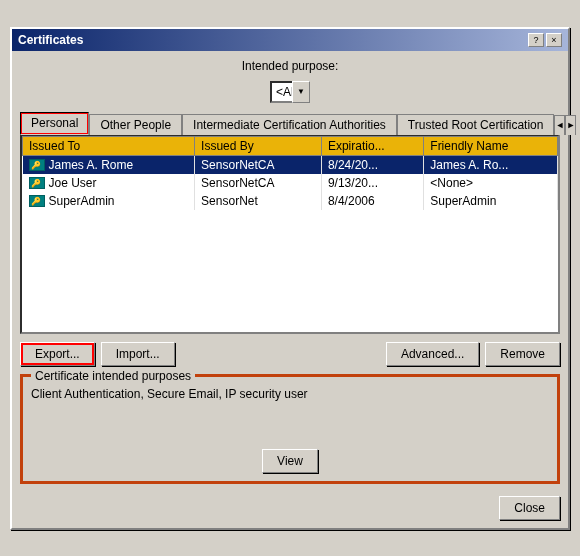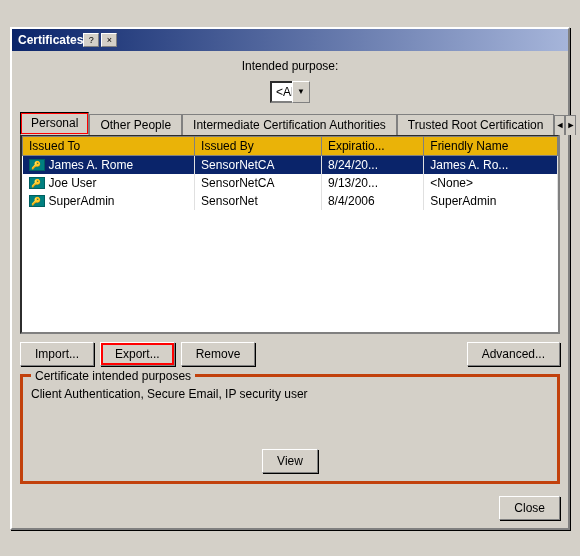--- a/index.html
+++ b/index.html
@@ -20,20 +20,21 @@
       border: 2px solid #ffffff;
       border-right-color: #808080;
       border-bottom-color: #808080;
       box-shadow: 1px 1px 0 #000;
     }
     .title-bar {
       background: linear-gradient(to right, #0a246a, #a6b5da);
       color: white;
       padding: 3px 6px;
       display: flex;
+      justify-content: space-between;
       align-items: center;
       height: 22px;
     }
     .title-bar-text {
       font-weight: bold;
       font-size: 12px;
     }
     .title-bar-buttons {
       display: flex;
       gap: 2px;
@@ -300,24 +301,24 @@
               <td><span class="cert-icon" style="font-size: 8px;">🔑</span>SuperAdmin</td>
               <td>SensorNet</td>
               <td>8/4/2006</td>
               <td>SuperAdmin</td>
             </tr>
           </tbody>
       </table>
     </div>
 
     <div class="button-row">
+      <button class="btn outlined">Export...</button>
       <button class="btn">Import...</button>
-      <button class="btn outlined">Export...</button>
+      <button class="btn btn-right">Advanced...</button>
       <button class="btn">Remove</button>
-      <button class="btn btn-right">Advanced...</button>
     </div>
 
     <div class="group-box">
       <span class="group-legend">Certificate intended purposes</span>
       <div class="group-content">
         <span>Client Authentication, Secure Email, IP security user</span>
       </div>
       <div class="group-bottom">
         <button class="btn">View</button>
       </div>

